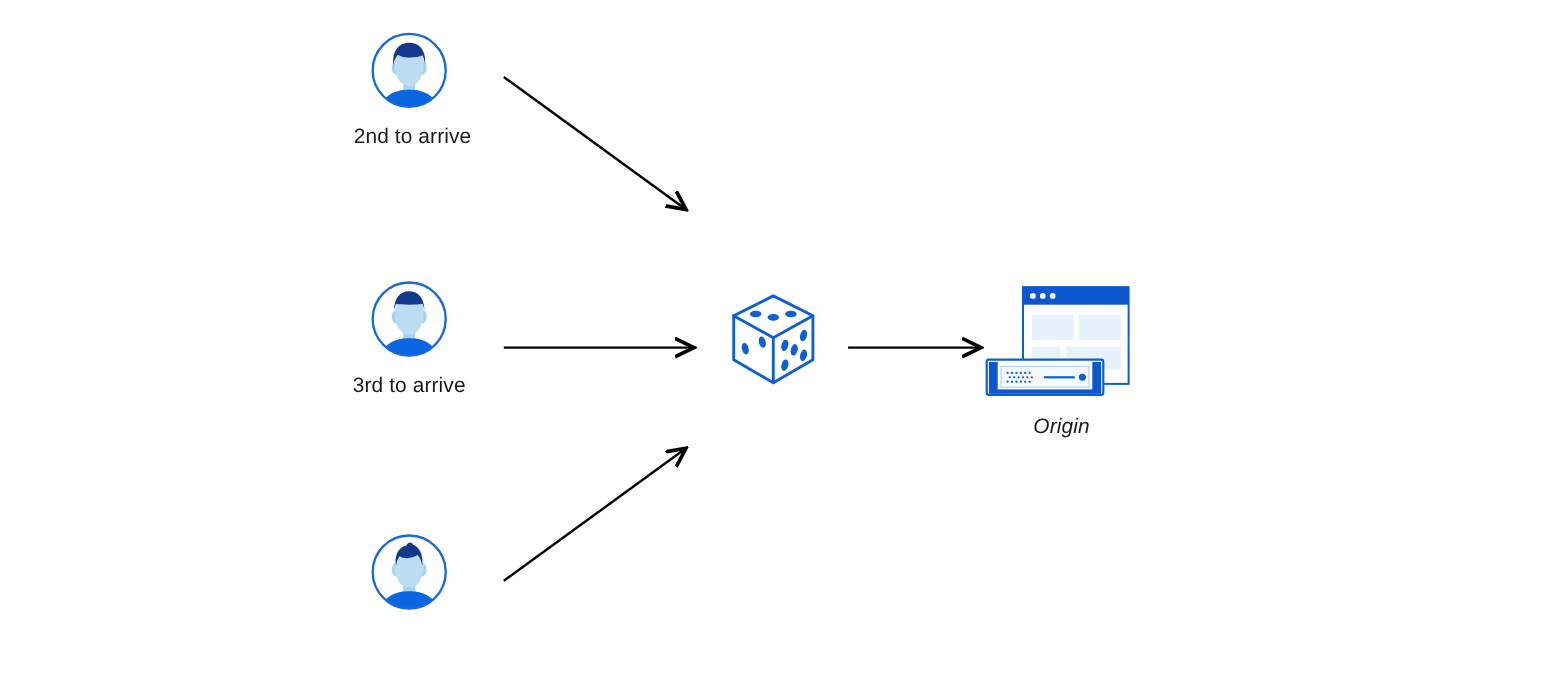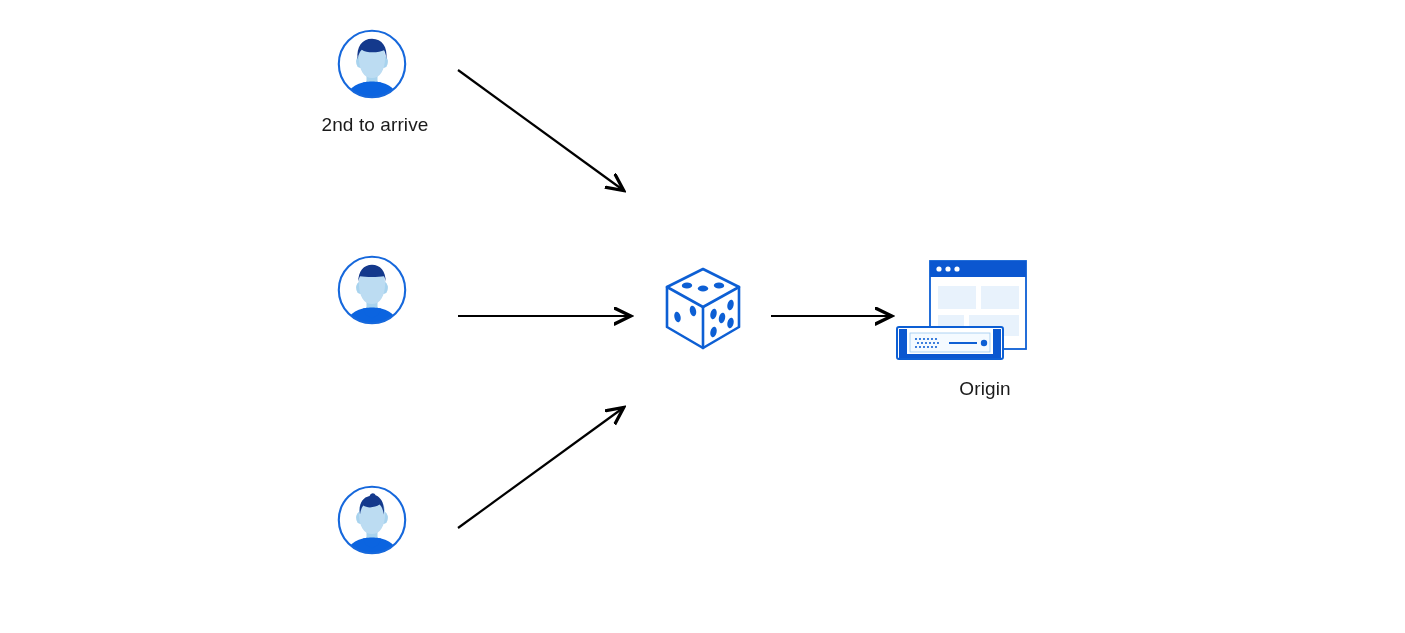--- a/index.html
+++ b/index.html
@@ -107,20 +107,21 @@
                  c0,12.6 -5.1,20.6 -13.1,20.6 c-8,0 -13.1,-8 -13.1,-20.6 Z" fill="#bcdcf2"></path>
         <path d="M22.2,28.2 c0,-11.2 5.6,-17.4 13.8,-17.4 c8.2,0 13.8,6.2 13.8,17.4
                  c-0.4,-2.1 -1.0,-4.6 -1.9,-6.0 c-5.4,1.1 -18.6,1.1 -23.8,0
                  c-0.9,1.4 -1.5,3.9 -1.9,6.0 Z" fill="#14398c"></path>
         <path d="M36,53.5 c-5.4,0 -8.9,1 -8.9,1 l2.6,6.5 l6.3,3.2 l6.3,-3.2
                  l2.6,-6.5 c0,0 -3.5,-1 -8.9,-1 Z" fill="#0b64e0"></path>
       </g>
       <circle cx="36" cy="36" r="33.2" fill="none" stroke="#1668dc" stroke-width="2.1"></circle>
     </svg>
   </div>
+  <div class="node-label" style="left:242px; top:340px;">3rd to arrive</div>
 
   <div class="node" style="left:336px; top:484px;">
     <svg width="72" height="72" viewBox="0 0 72 72">
       <clipPath id="cl2">
           <circle cx="36" cy="36" r="33.2"></circle>
         </clipPath>
       <circle cx="36" cy="36" r="33.2" fill="#ffffff"></circle>
       <g clip-path="url(#cl2)">
         <path d="M9.5,76 C9.5,60 21,53.5 36,53.5 C51,53.5 62.5,60 62.5,76 Z" fill="#0b64e0"></path>
         <path d="M30.5,45 h11 v10.5 c0,2.6 -11,2.6 -11,0 Z" fill="#a8d3ee"></path>
@@ -206,15 +207,15 @@
           <circle cx="31" cy="92" r="1.05"></circle>
             <circle cx="35" cy="92" r="1.05"></circle>
           <circle cx="39" cy="92" r="1.05"></circle>
             <circle cx="43" cy="92" r="1.05"></circle>
         </g>
         <line x1="56" y1="88" x2="84" y2="88" stroke="#0d5fd4" stroke-width="2"></line>
         <circle cx="91" cy="88" r="3.2" fill="#0d5fd4"></circle>
       </g>
     </svg>
   </div>
-  <div class="node-label" style="left:855px; top:378px;">Origin</div>
+  <div class="node-label" style="left:835px; top:378px;font-style:italic;">Origin</div>
 
 </div>
 
 </body></html>

